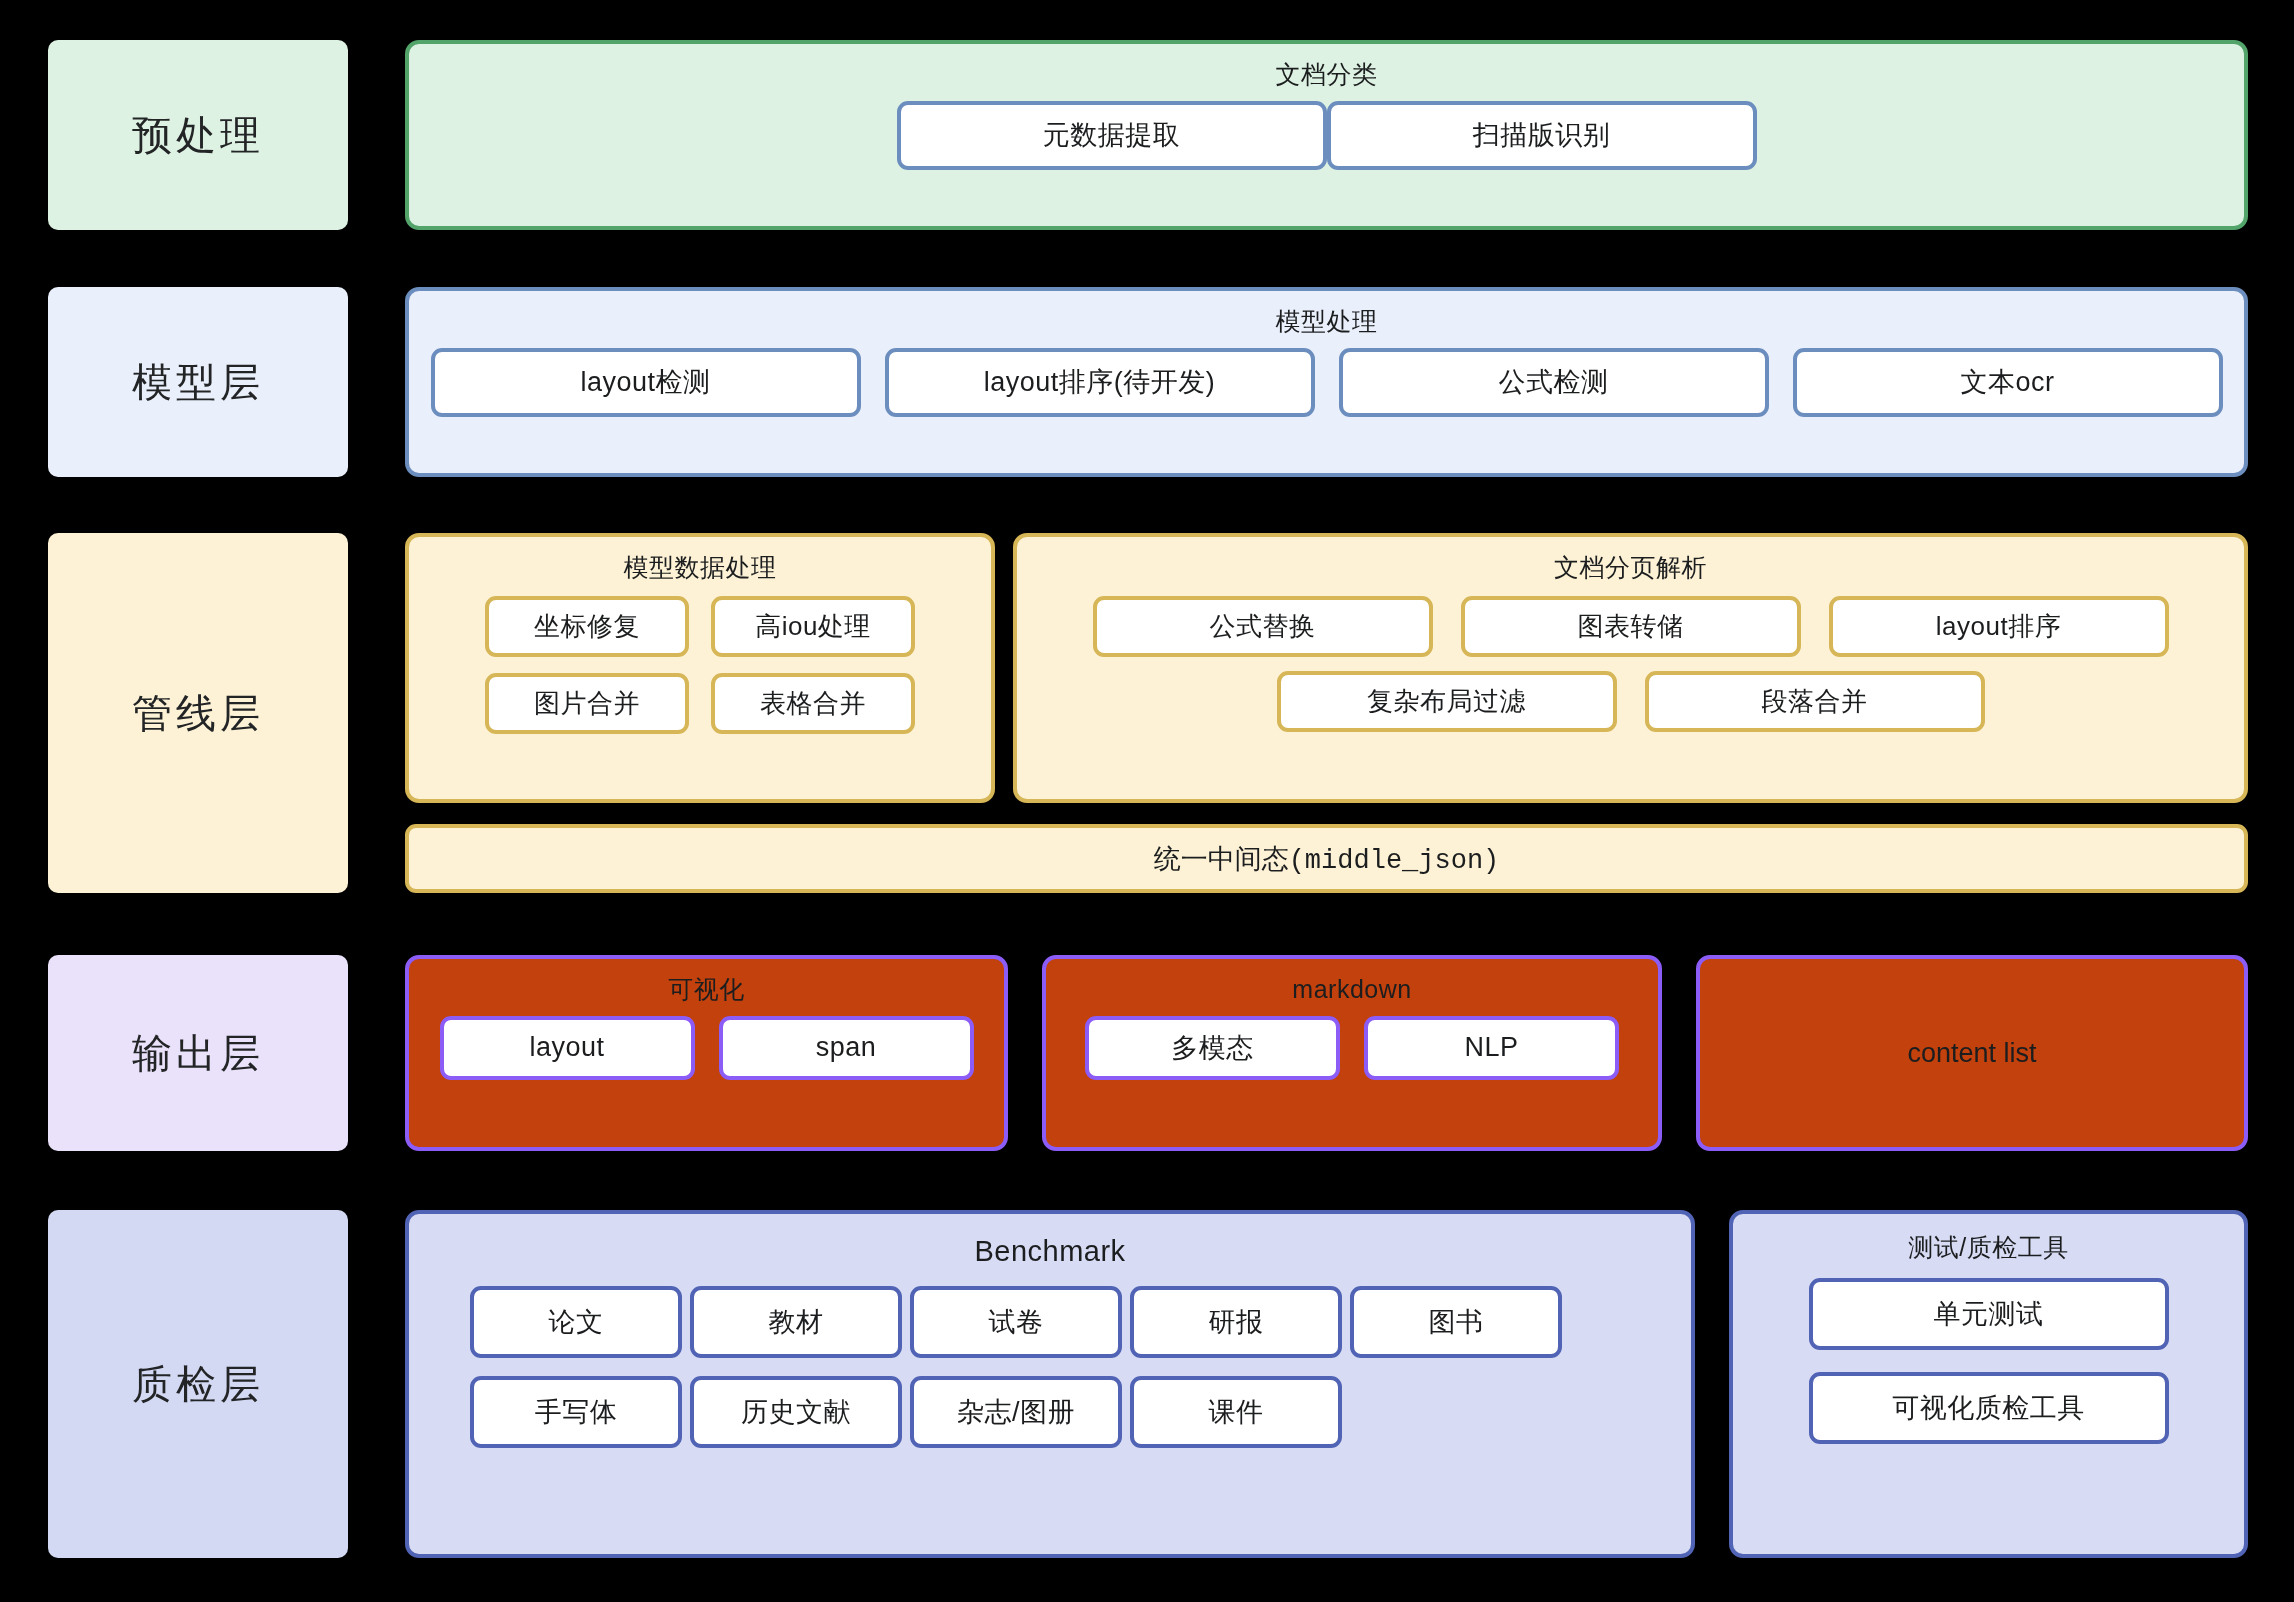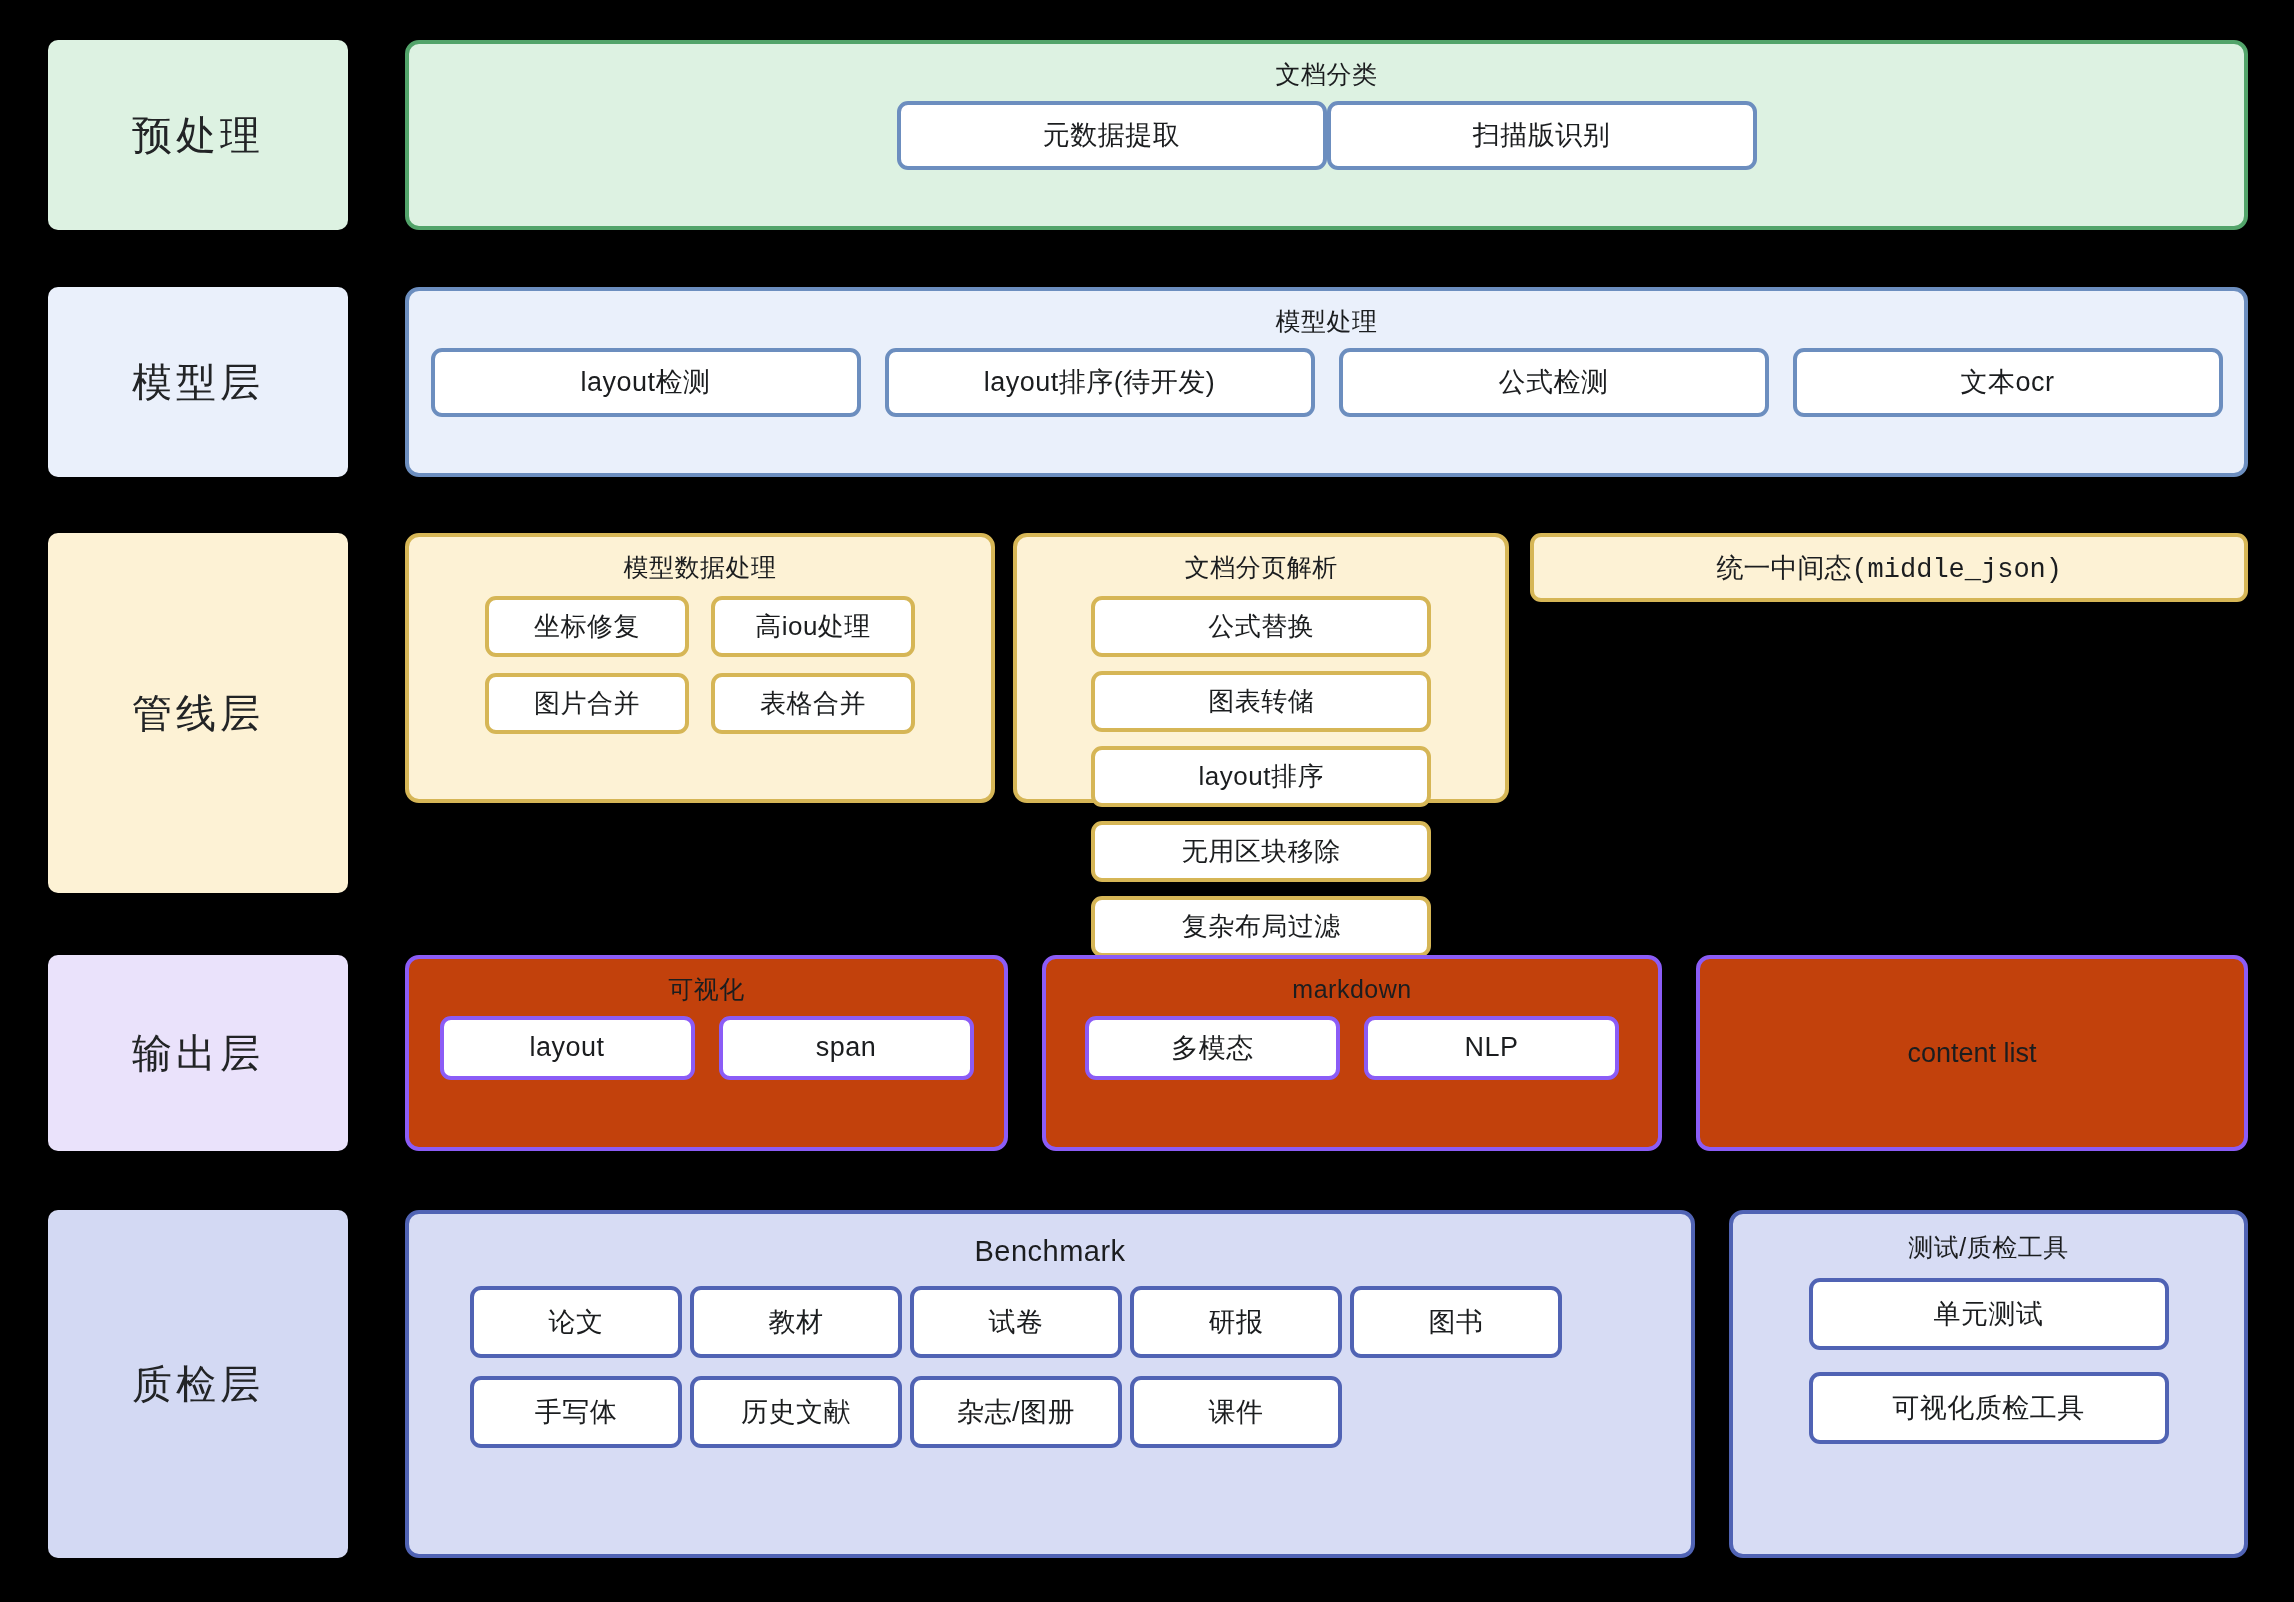--- a/index.html
+++ b/index.html
@@ -122,21 +122,21 @@
   
   #row-pipe { left: 48px; top: 533px; width: 2200px; height: 360px; }
   #chip-pipe {
     width: 300px; height: 360px;
     background: #fdf2d5;
   }
   .pipe-right {
     margin-left: 57px;
     width: 1843px; height: 360px;
     display: flex;
-    flex-direction: row;
+    flex-direction: column;
     gap: 21px;
   }
   .pipe-top {
     display: flex;
     gap: 18px;
     height: 270px;
   }
   #grp-model-data {
     width: 590px; height: 270px;
     background: #fdf2d5;
@@ -302,21 +302,20 @@
             <div class="node">表格合并</div>
           </div>
         </div>
 
         <div class="group" id="grp-page-parse">
           <div class="group-title">文档分页解析</div>
           <div class="group-body">
             <div class="node">公式替换</div>
             <div class="node">图表转储</div>
             <div class="node">layout排序</div>
-            <div class="node">无用区块移除</div>
             <div class="node">复杂布局过滤</div>
             <div class="node">段落合并</div>
           </div>
         </div>
 
       </div>
 
       <div id="bar-middle-json">统一中间态(middle_json)</div>
     </div>
   </div>

